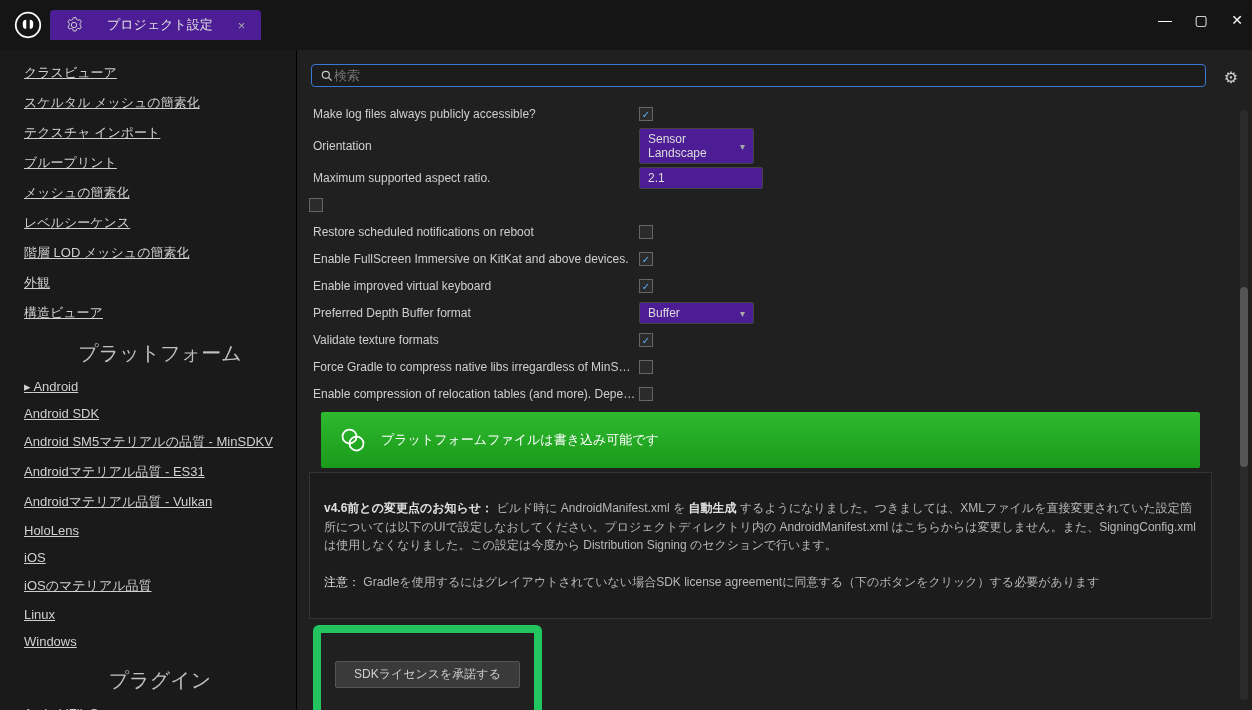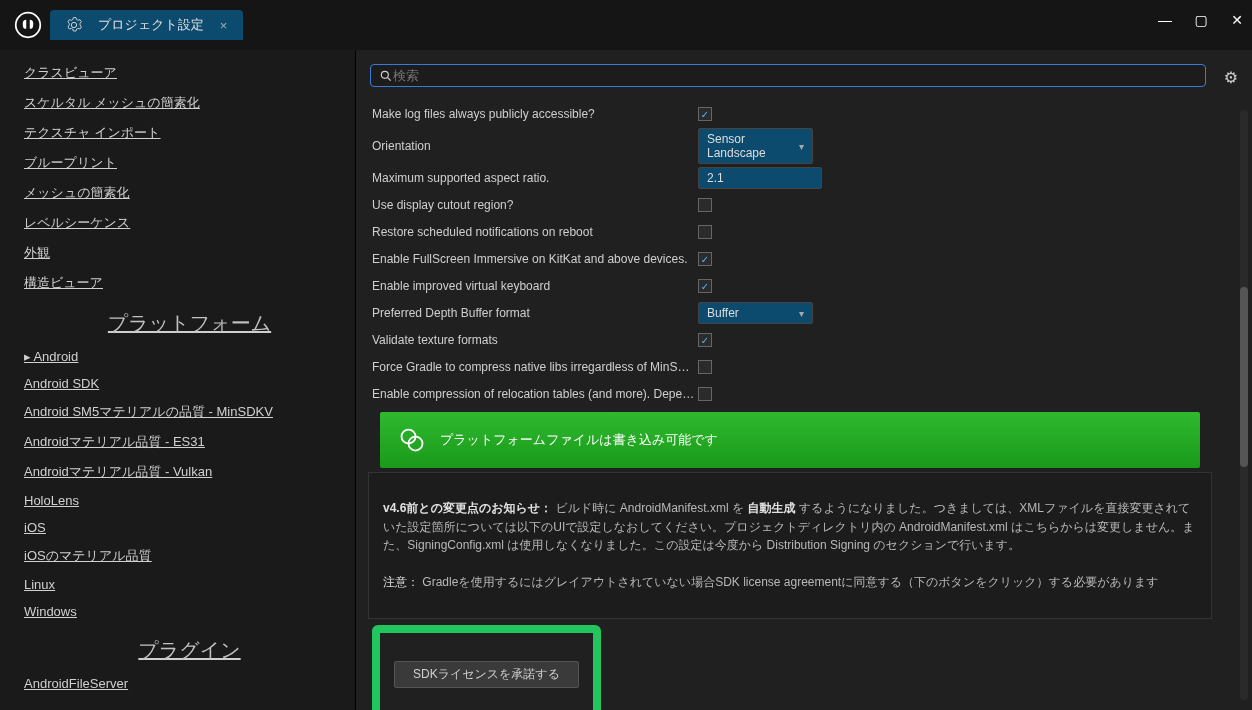--- a/index.html
+++ b/index.html
@@ -1,47 +1,47 @@
 <!DOCTYPE html>
 <html><head>
 <meta charset="utf-8">
 <style>
 * { margin:0; padding:0; box-sizing:border-box; font-family:"Segoe UI","Hiragino Sans","Meiryo",sans-serif; }
 body { background:#0f0f0f; color:#cfcfcf; width:1252px; height:710px; overflow:hidden; position:relative; }
 
 
 .titlebar { height:50px; background:#151515; display:flex; align-items:center; padding:0 6px; position:relative; }
 .ue-logo { width:28px; height:28px; margin:0 8px; }
-.tab { display:flex; align-items:center; background:#0c4a6e; padding:6px 16px; border-radius:4px 4px 0 0; gap:16px; font-size:13px; color:#e0e0e0; }
+.tab { display:flex; align-items:center; background:#4c1d95; padding:6px 16px; border-radius:4px 4px 0 0; gap:25px; font-size:13px; color:#e0e0e0; }
 .tab .close { color:#aaa; cursor:pointer; }
 .winbtns { position:absolute; right:6px; top:12px; display:flex; gap:18px; color:#fff; font-size:14px; }
 .winbtns span { width:18px; text-align:center; cursor:pointer; }
 
 
 .columns { display:flex; height:660px; }
-.sidebar { width:356px; background:#1a1a1a; border-right:1px solid #000; padding:8px 0 0 24px; overflow:hidden; display:flex; flex-direction:column;text-decoration:underline; }
+.sidebar { width:297px; background:#1a1a1a; border-right:1px solid #000; padding:8px 0 0 24px; overflow:hidden; display:flex; flex-direction:column; }
 .side-scroll { flex:1; overflow-y:auto; }
 .side-item { color:#d0d0d0; text-decoration:underline; font-size:13px; padding:6px 0; cursor:pointer; }
 .side-item.active::before { content:"▸ "; }
 .side-head { color:#c0c0c0; font-size:20px; font-weight:400; padding:12px 0 6px 0;text-align:center; }
 
 .main { flex:1; display:flex; flex-direction:column; background:#202020; position:relative; }
 .searchbar { display:flex; align-items:center; padding:14px 46px 14px 14px; }
 .searchbox { flex:1; display:flex; align-items:center; border:1px solid #3a7ad6; border-radius:4px; background:#1c1c1c; padding:3px 8px; }
 .searchbox input { flex:1; background:transparent; border:none; outline:none; color:#ddd; font-size:13px; }
 .gear-right { position:absolute; right:14px; top:18px; color:#ccc; font-size:16px; cursor:pointer; }
 
 .settings-scroll { flex:1; overflow-y:auto; padding:0 40px 20px 12px; position:relative; }
 .row { display:flex; align-items:center; min-height:27px; border-bottom:1px solid transparent; }
 .row .label { width:330px; padding-left:4px; color:#cfcfcf; font-size:12px; white-space:nowrap; overflow:hidden; text-overflow:ellipsis; }
 .row .ctrl { flex:1; display:flex; align-items:center; }
 
 .chk { width:14px; height:14px; border:1px solid #666; background:#2b2b2b; display:flex; align-items:center; justify-content:center; font-size:10px; color:#5bb3ff; }
 .chk.checked::after { content:"✓"; }
-.combo, .txtinput { background:#0c4a6e; border:1px solid #444; color:#ddd; font-size:12px; padding:3px 8px; border-radius:2px; display:flex; align-items:center; gap:8px; }
+.combo, .txtinput { background:#4c1d95; border:1px solid #444; color:#ddd; font-size:12px; padding:3px 8px; border-radius:2px; display:flex; align-items:center; gap:8px; }
 .combo { width:115px; justify-content:space-between; }
 .combo .chev { font-size:10px; color:#aaa; }
 .txtinput { width:124px; }
 
 .banner { background:linear-gradient(#2fb92f,#1a9a1a); color:#fff; display:flex; align-items:center; gap:14px; padding:14px 18px; margin:4px 12px; border-radius:2px; font-size:13px; }
 .banner svg { width:28px; height:28px; }
 
 .notice { background:#1c1c1c; color:#b8b8b8; font-size:12px; line-height:1.55; padding:26px 14px; border:1px solid #333; }
 .notice .bold { font-weight:700; color:#e0e0e0; }
 .warn-label { color:#ddd; }
@@ -81,20 +81,21 @@
 <div class="columns">
 
   <div class="sidebar">
     <div class="side-scroll" id="side-scroll">
         <div class="side-item">クラスビューア</div>
         <div class="side-item">スケルタル メッシュの簡素化</div>
         <div class="side-item">テクスチャ インポート</div>
         <div class="side-item">ブループリント</div>
         <div class="side-item">メッシュの簡素化</div>
         <div class="side-item">レベルシーケンス</div>
+        <div class="side-item">階層 LOD メッシュの簡素化</div>
         <div class="side-item">外観</div>
         <div class="side-item">構造ビューア</div>
         <div class="side-head">プラットフォーム</div>
         <div class="side-item active" style="padding-left: 0px;">Android</div>
         <div class="side-item" style="padding-left: 0px;">Android SDK</div>
         <div class="side-item" style="padding-left: 0px;">Android SM5マテリアルの品質 - MinSDKV</div>
         <div class="side-item" style="padding-left: 0px;">Androidマテリアル品質 - ES31</div>
         <div class="side-item" style="padding-left: 0px;">Androidマテリアル品質 - Vulkan</div>
         <div class="side-item" style="padding-left: 0px;">HoloLens</div>
         <div class="side-item" style="padding-left: 0px;">iOS</div>
@@ -130,21 +131,20 @@
               <span>Sensor Landscape</span>
               <span class="chev">▾</span>
             </div>
           </div>
         </div><div class="row">
           <div class="label">Maximum supported aspect ratio.</div>
           <div class="ctrl">
             <div class="txtinput">2.1</div>
           </div>
         </div><div class="row">
-          <div class="label">Use display cutout region?</div>
           <div class="ctrl">
             <div class="chk"></div>
           </div>
         </div><div class="row">
           <div class="label">Restore scheduled notifications on reboot</div>
           <div class="ctrl">
             <div class="chk"></div>
           </div>
         </div><div class="row">
           <div class="label">Enable FullScreen Immersive on KitKat and above devices.</div>

